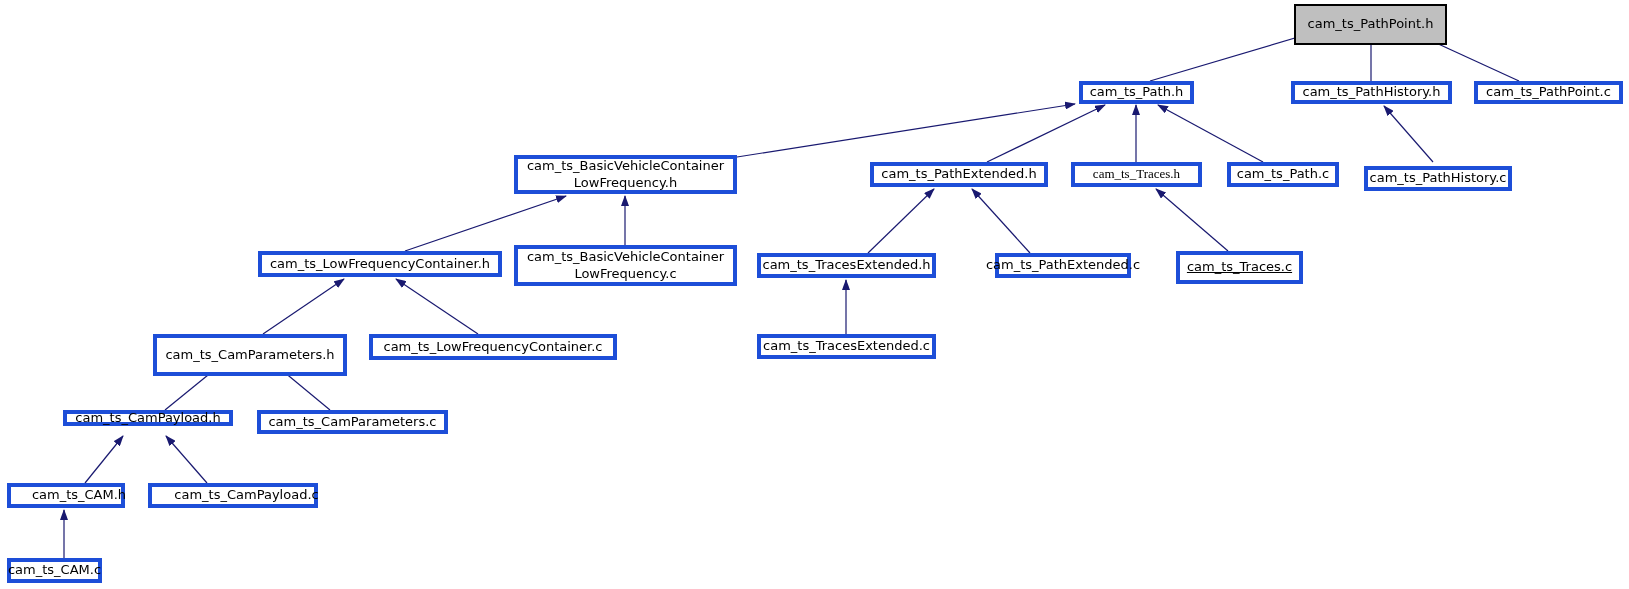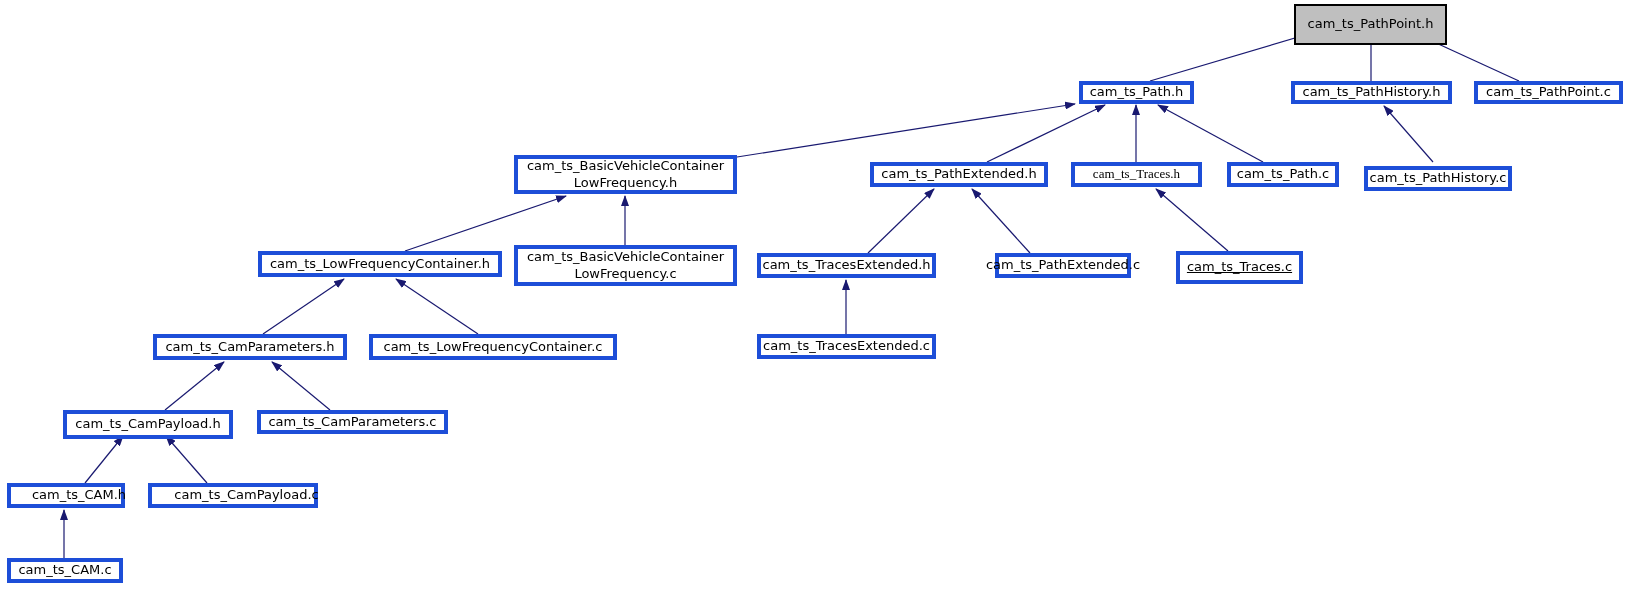--- a/index.html
+++ b/index.html
@@ -87,22 +87,22 @@
       <div class="node" style="left: 870px; top: 162px; width: 178px; height: 25px;">cam_ts_PathExtended.h</div>
       <div class="node" style="left: 1071px; top: 162px; width: 131px; height: 25px; font-family: Liberation Serif, serif;">cam_ts_Traces.h</div>
       <div class="node" style="left: 1227px; top: 162px; width: 112px; height: 25px;">cam_ts_Path.c</div>
       <div class="node" style="left: 1364px; top: 166px; width: 148px; height: 25px;">cam_ts_PathHistory.c</div>
       <div class="node" style="left: 248px; top: 251px; width: 244px; height: 26px; margin-left: 10px;">cam_ts_LowFrequencyContainer.h</div>
       <div class="node" style="left: 514px; top: 245px; width: 223px; height: 41px;">cam_ts_BasicVehicleContainer
 LowFrequency.c</div>
       <div class="node" style="left: 757px; top: 253px; width: 179px; height: 25px;">cam_ts_TracesExtended.h</div>
       <div class="node" style="left: 995px; top: 253px; width: 136px; height: 25px;">cam_ts_PathExtended.c</div>
       <div class="node" style="left: 1176px; top: 251px; width: 127px; height: 33px; text-decoration: underline;">cam_ts_Traces.c</div>
-      <div class="node" style="left: 153px; top: 334px; width: 194px; height: 26px;">cam_ts_CamParameters.h</div>
+      <div class="node" style="left: 153px; top: 334px; width: 194px; height: 42px;">cam_ts_CamParameters.h</div>
       <div class="node" style="left: 369px; top: 334px; width: 248px; height: 26px; text-align: center;">cam_ts_LowFrequencyContainer.c</div>
       <div class="node" style="left: 757px; top: 334px; width: 179px; height: 25px;">cam_ts_TracesExtended.c</div>
-      <div class="node" style="left: 63px; top: 410px; width: 170px; height: 29px;">cam_ts_CamPayload.h</div>
+      <div class="node" style="left: 63px; top: 410px; width: 170px; height: 16px;">cam_ts_CamPayload.h</div>
       <div class="node" style="left: 257px; top: 410px; width: 191px; height: 24px;">cam_ts_CamParameters.c</div>
       <div class="node" style="left: 7px; top: 483px; width: 118px; height: 25px; padding-left: 28px;">cam_ts_CAM.h</div>
       <div class="node" style="left: 148px; top: 483px; width: 170px; height: 25px; padding-left: 29px;">cam_ts_CamPayload.c</div>
-      <div class="node" style="left: 7px; top: 558px; width: 116px; height: 25px;">cam_ts_CAM.c</div>
+      <div class="node" style="left: 7px; top: 558px; width: 95px; height: 25px;">cam_ts_CAM.c</div>
     </div>
 </div>
 
 </body></html>

